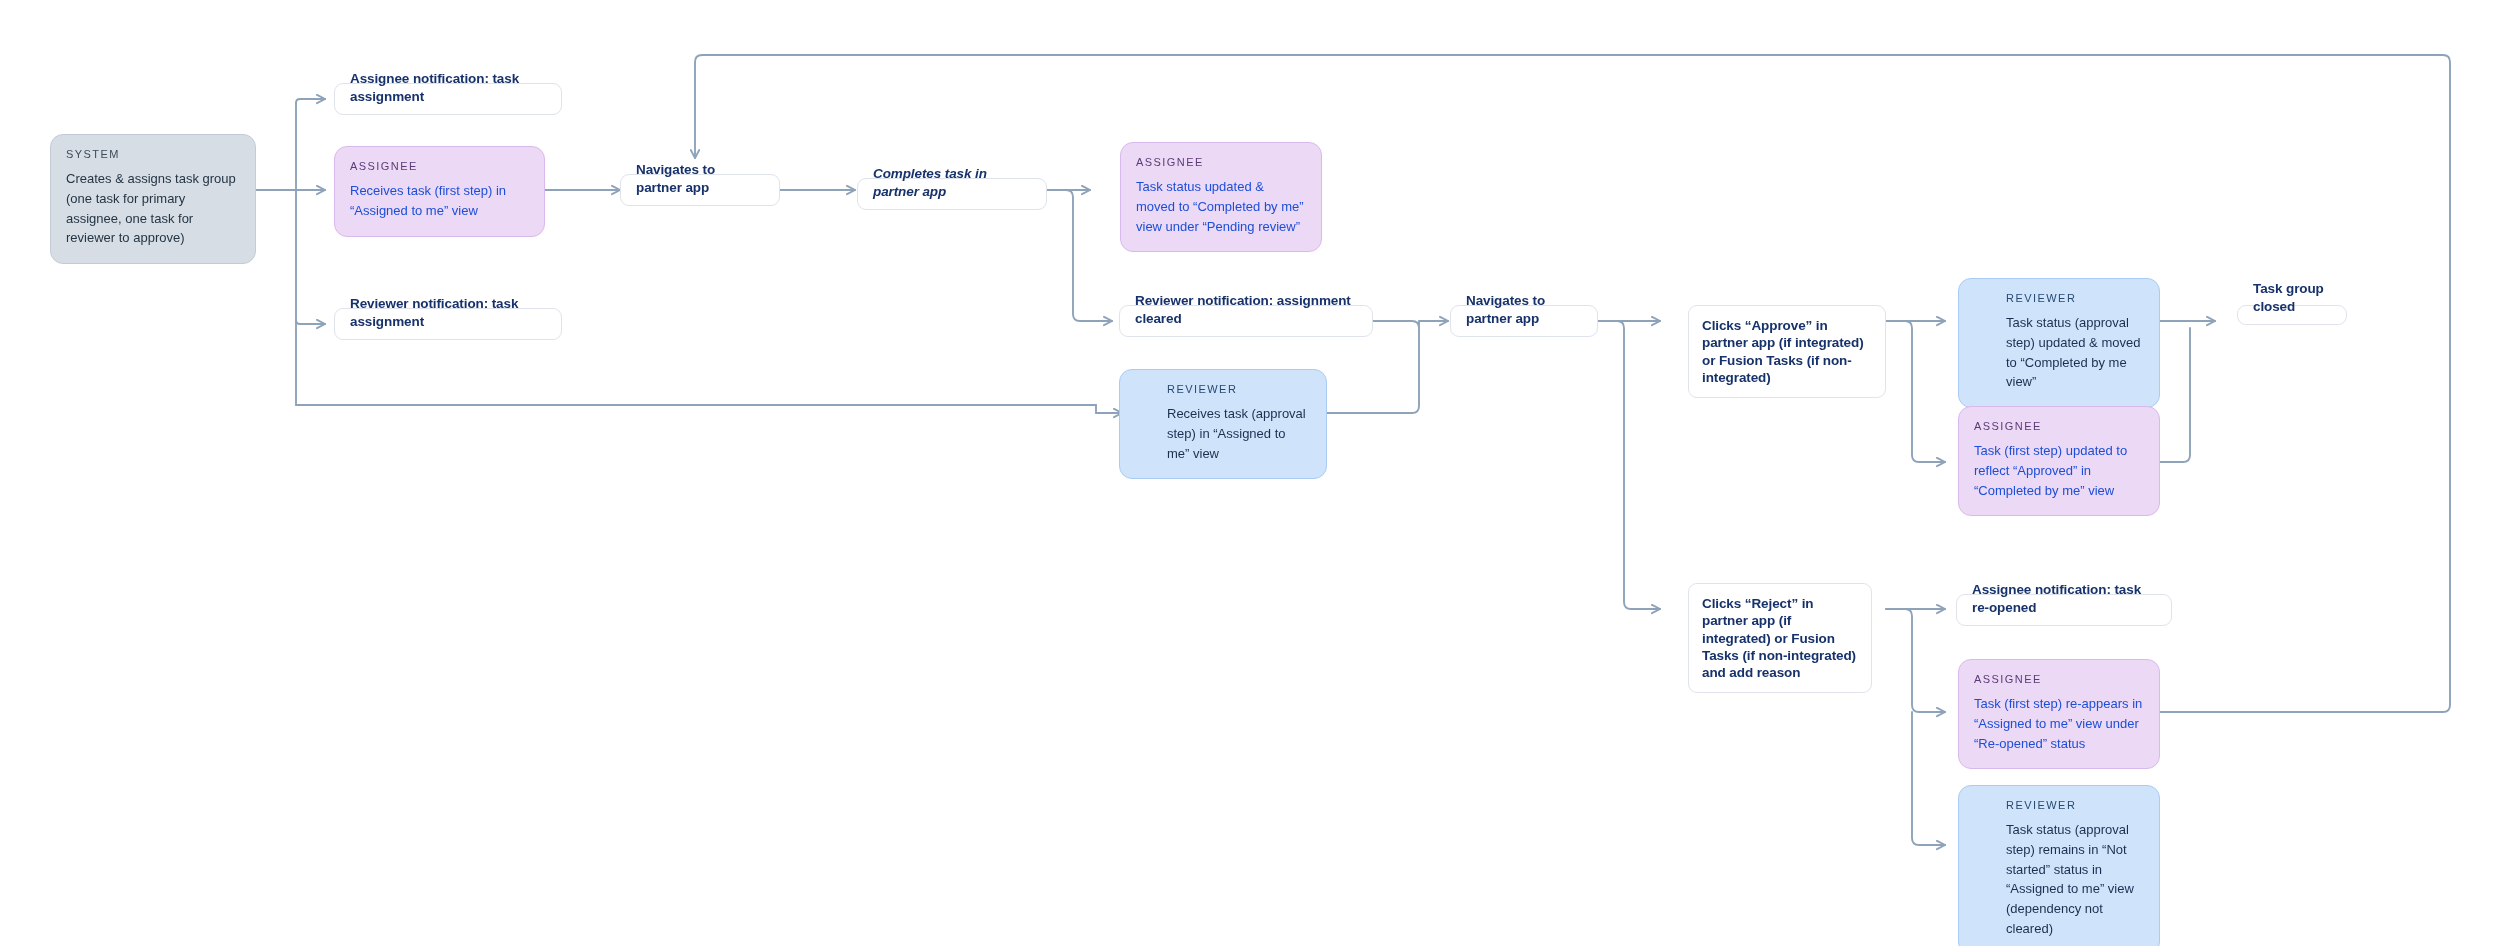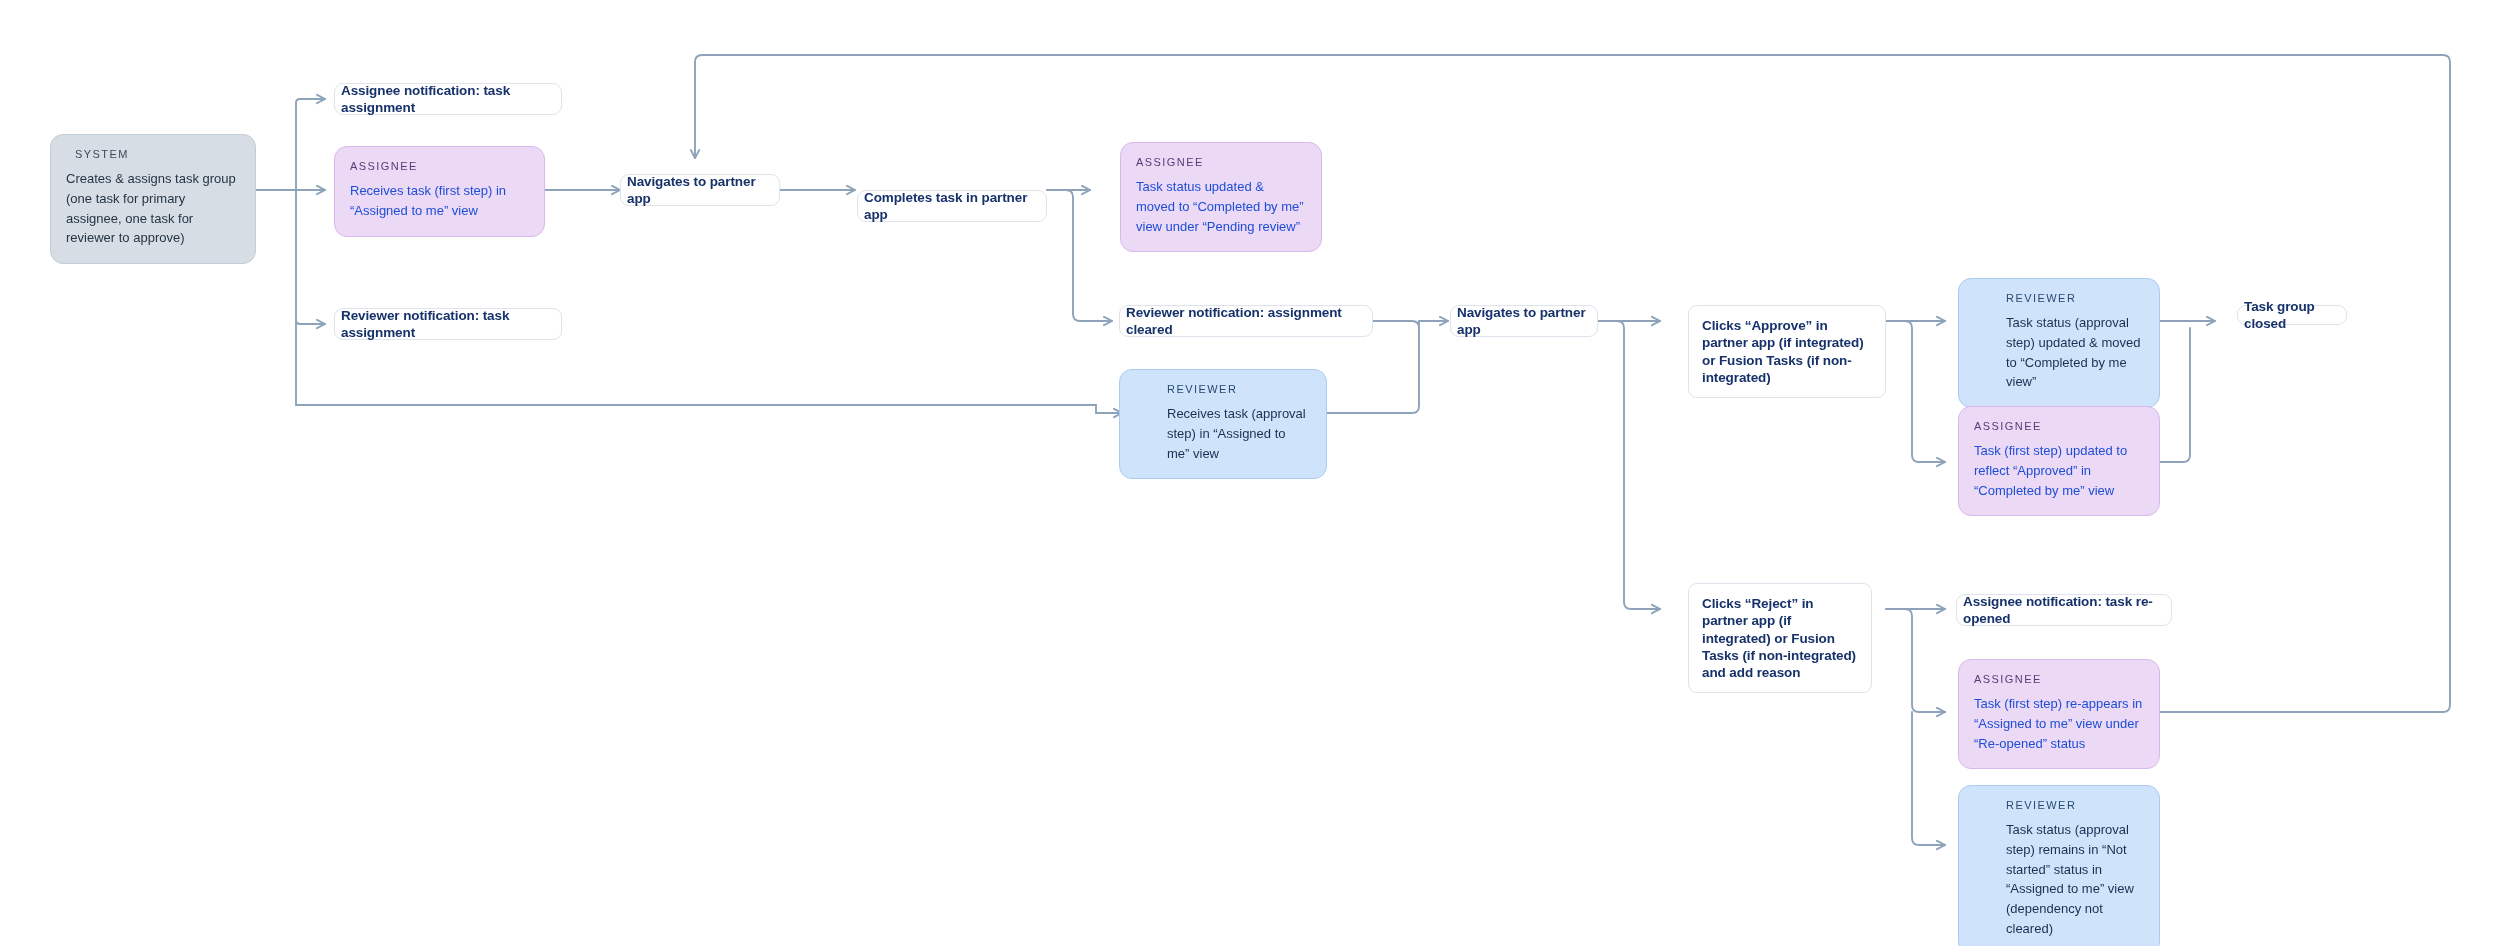--- a/index.html
+++ b/index.html
@@ -2,28 +2,28 @@
 <html><head>
 <meta charset="utf-8">
 <style>
   html,body{margin:0;padding:0;background:#ffffff;}
   body{font-family:"Liberation Sans", sans-serif;}
   #canvas{position:relative;width:2500px;height:946px;background:#fff;overflow:hidden;}
   #wires{position:absolute;left:0;top:0;width:2500px;height:946px;pointer-events:none;}
   .node{position:absolute;box-sizing:border-box;border-radius:12px;}
   
   .pill{background:#ffffff;border:1px solid #dfe3ec;border-radius:9px;
-        display:flex;align-items:center;padding:9px 6px;}
+        display:flex;align-items:flex-end;padding:9px 15px;}
   .pill .ptxt{font-size:13.5px;font-weight:700;color:#17326b;line-height:1.28;letter-spacing:-0.1px;}
   
   .card{border-radius:13px;padding:13px 15px 15px 15px;}
   .card .role{font-size:11px;letter-spacing:1.45px;font-weight:400;margin-bottom:9px;}
   .card .body{font-size:13px;line-height:1.52;font-weight:400;}
   .card.system{background:#d6dde4;border:1px solid #c2ccd6;}
-  .card.system .role{color:#3c4b5a;margin-left:9px;}
+  .card.system .role{color:#3c4b5a;}
   .card.system .body{color:#253545;}
   .card.assignee{background:#ecd9f5;border:1px solid #d9b9ec;}
   .card.assignee .role{color:#5b3a76;}
   .card.assignee .body{color:#1d4ed8;}
   .card.reviewer{background:#cfe3fb;border:1px solid #a9cbf4;padding-left:47px;}
   .card.reviewer .role{color:#284a72;}
   .card.reviewer .body{color:#1b3050;}
 </style>
 </head>
 <body>
@@ -97,21 +97,21 @@
 
   <div class="node card assignee" style="left:334px;top:146px;width:211px;">
     <div class="role">ASSIGNEE</div>
     <div class="body">Receives task (first step) in “Assigned to me” view</div>
   </div>
 
   <div class="node pill" style="left:620px;top:174px;width:160px;height:32px;">
     <span class="ptxt">Navigates to partner app</span>
   </div>
 
-  <div class="node pill" style="left:857px;top:190px;width:190px;height:32px;">
+  <div class="node pill" style="left:857px;top:178px;width:190px;height:32px;font-style:italic;">
     <span class="ptxt">Completes task in partner app</span>
   </div>
 
   <div class="node card assignee" style="left:1120px;top:142px;width:202px;">
     <div class="role">ASSIGNEE</div>
     <div class="body">Task status updated &amp; moved to “Completed by me” view under “Pending review”</div>
   </div>
 
   <div class="node pill" style="left:334px;top:308px;width:228px;height:32px;">
     <span class="ptxt">Reviewer notification: task assignment</span>

